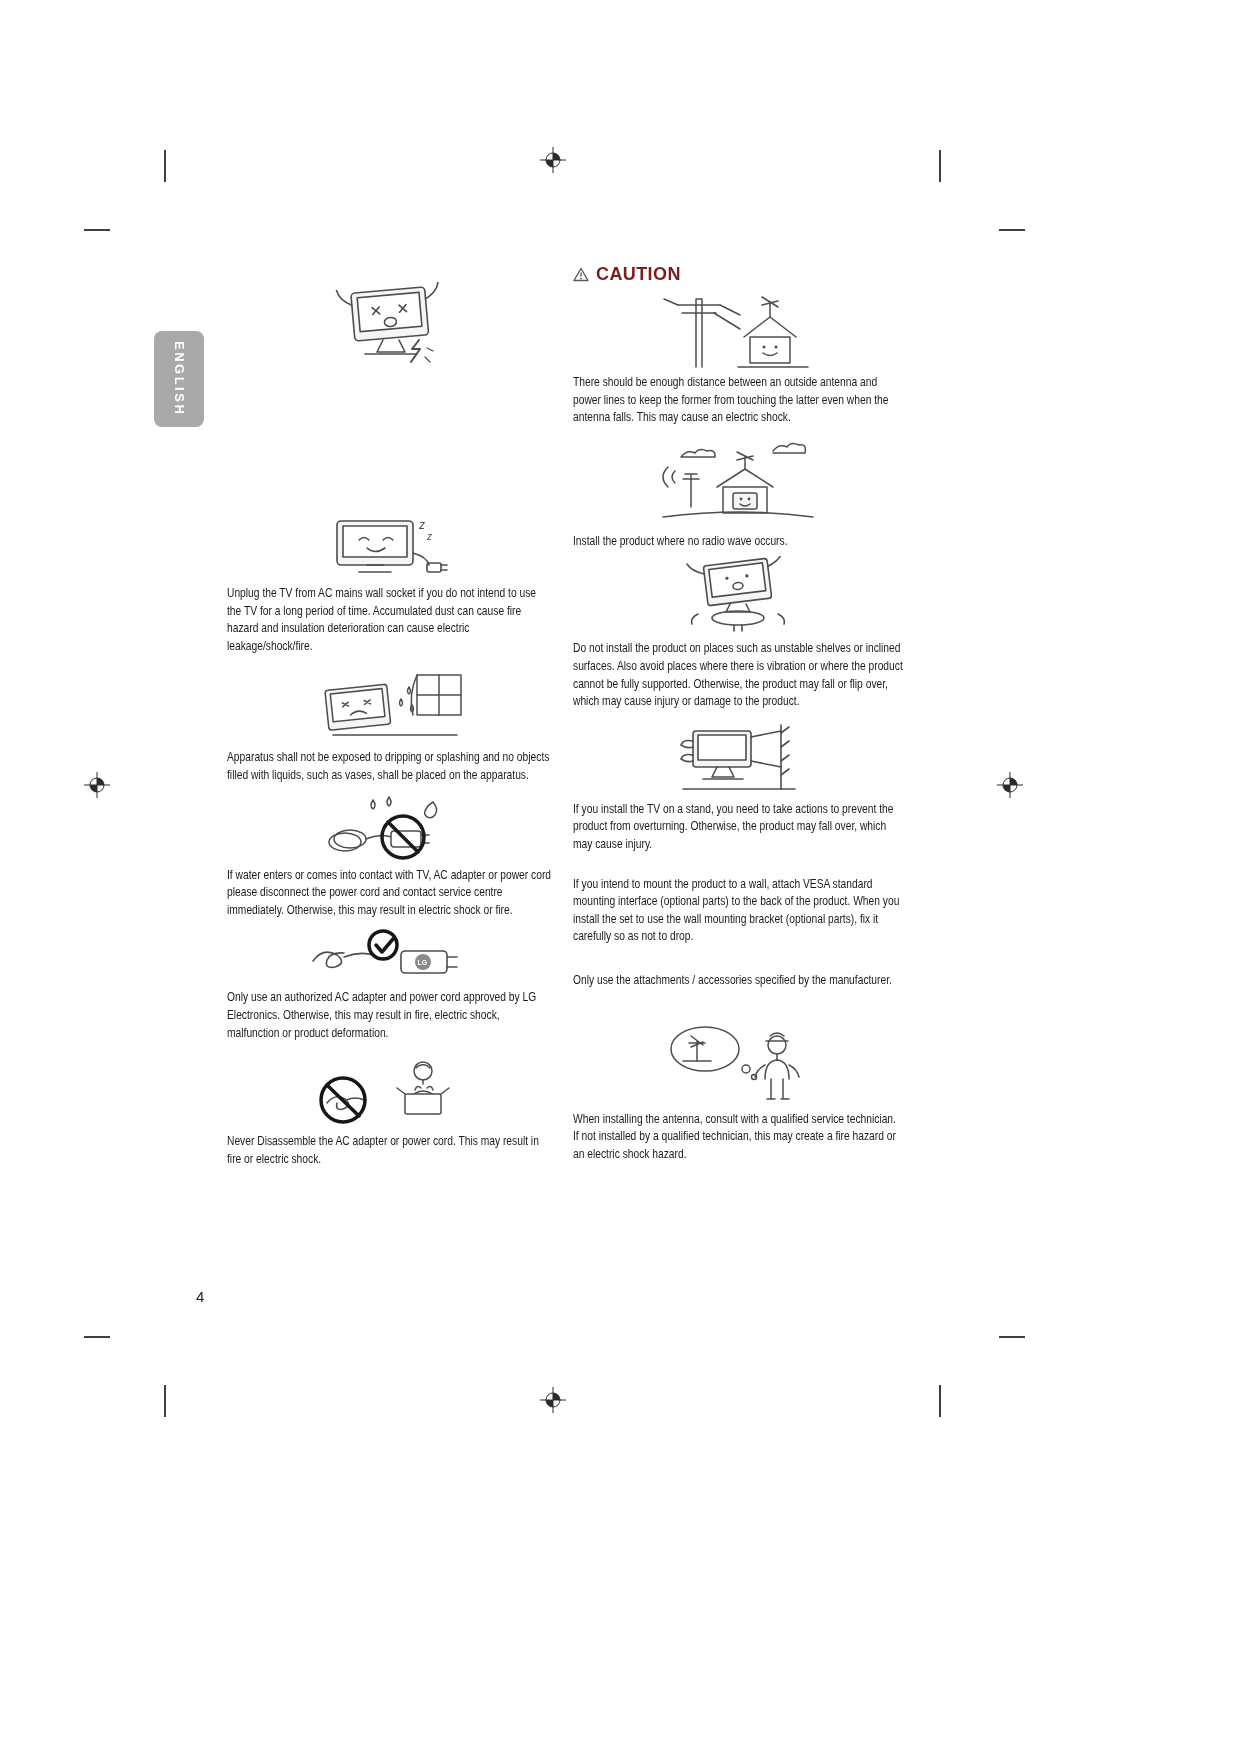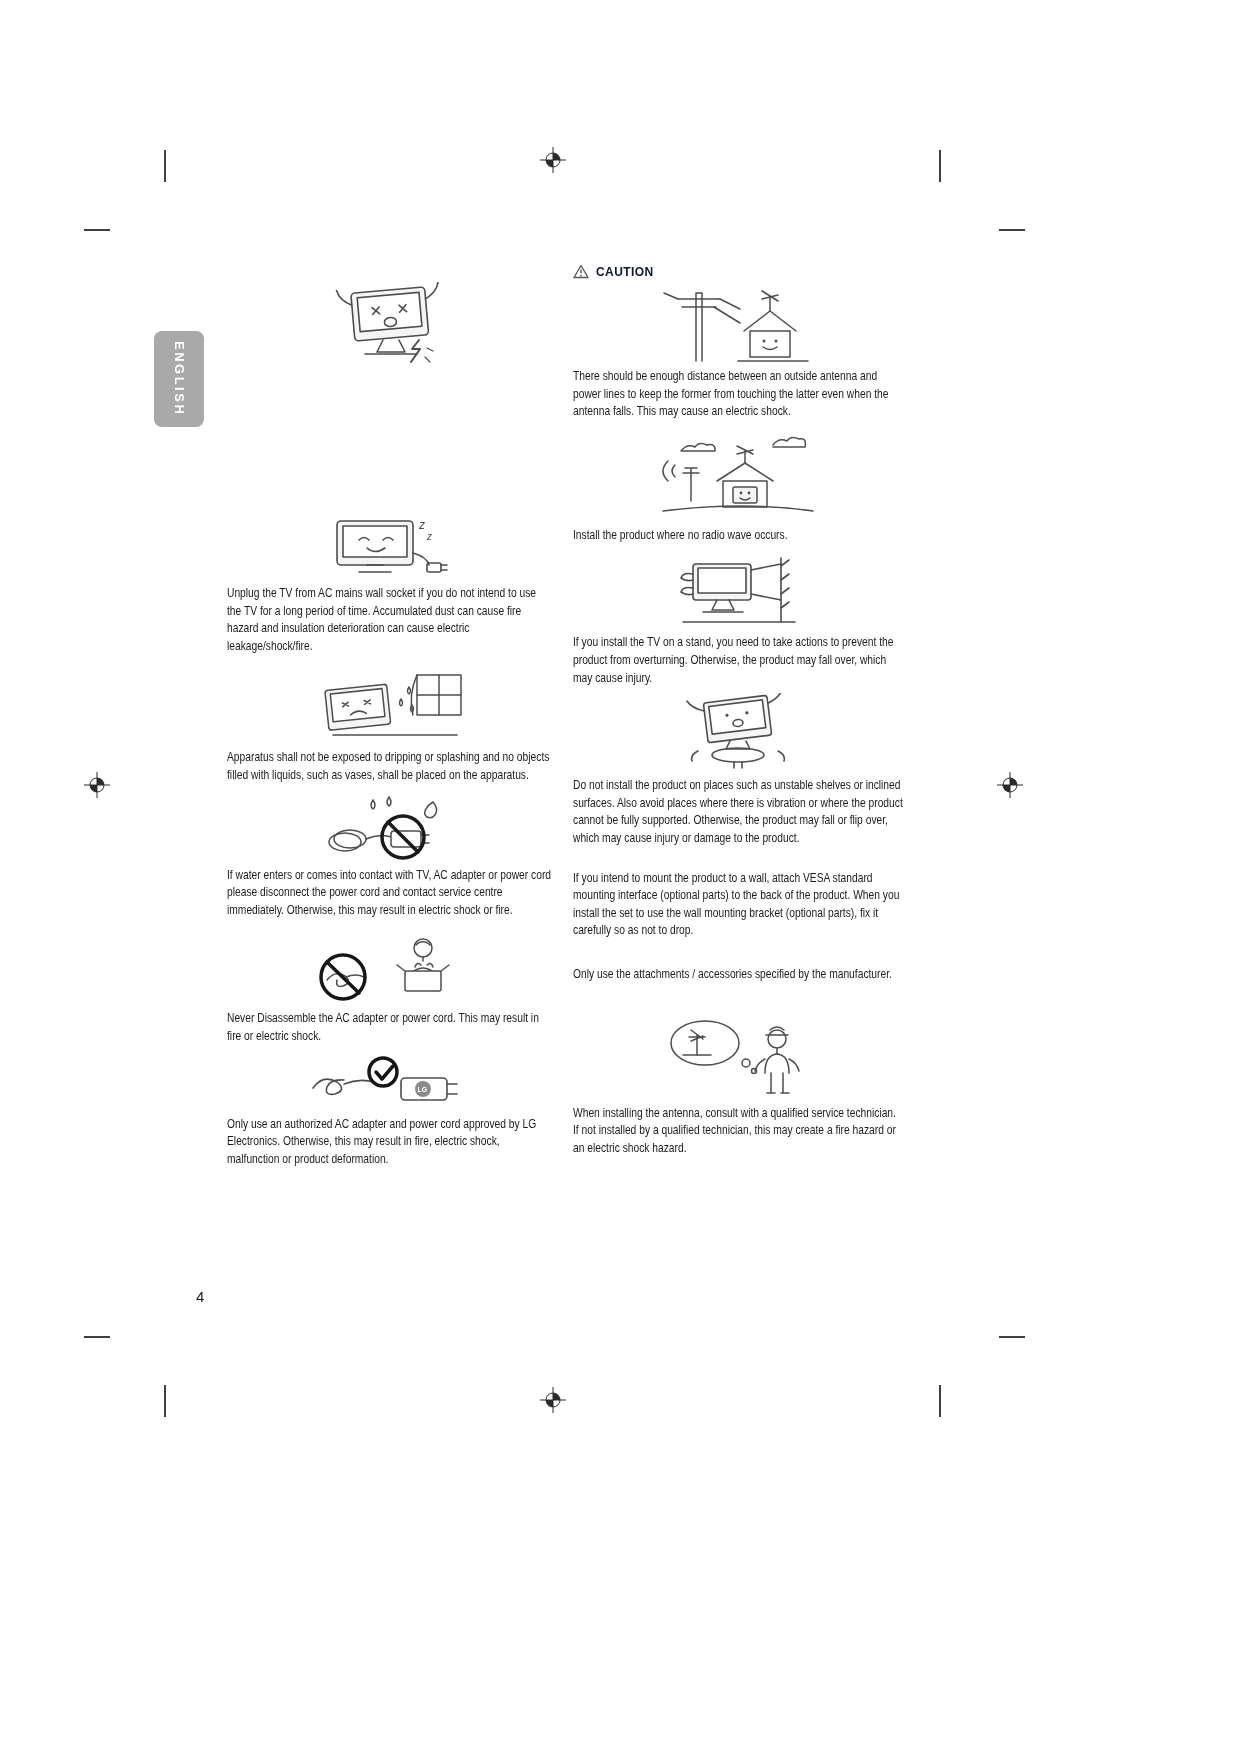--- a/index.html
+++ b/index.html
@@ -24,22 +24,22 @@
   .col-left  { left:227px; top:270px; width:326px; }
   .col-right { left:573px; top:264px; width:330px; }
 
   p.txt { font-size:12.6px; line-height:17.6px; color:#1b1b1b;
     width:400px; transform:scaleX(0.815); transform-origin:0 0; }
   .col-right p.txt { width:405px; }
 
   .illus { display:flex; justify-content:center; }
   .illus svg { display:block; }
 
-  .caution-head { display:flex; align-items:center; gap:7px; color:#0f172a;
-    font-weight:bold; font-size:12px; letter-spacing:0.4px; }
+  .caution-head { display:flex; align-items:center; gap:7px; color:#7f1d1d;
+    font-weight:bold; font-size:18px; letter-spacing:0.4px; }
 
   .pageno { position:absolute; left:196px; top:1288px; font-size:15px; color:#222; }
 </style>
 </head>
 <body>
 
 <div class="page">
 
   <div class="regmark" style="left:540px; top:147px;">
     <svg width="26" height="26" viewBox="0 0 26 26">
@@ -174,57 +174,57 @@
             <rect x="76" y="36" width="30" height="16" rx="3" fill="#fff"></rect>
             <path d="M106 40 h8 M106 48 h8"></path>
             <circle cx="88" cy="42" r="21" stroke="#1a1a1a" stroke-width="3.5"></circle>
             <path d="M73 27 L103 57" stroke="#1a1a1a" stroke-width="3.5"></path>
           </g>
         </svg>
       </div>
       <p class="txt" style="margin-top:6px">If water enters or comes into contact with TV, AC adapter or power cord please disconnect the power cord and contact service centre immediately. Otherwise, this may result in electric shock or fire.</p>
     </section>
 
+    <section style="margin-top:6px">
+      <div class="illus">
+        <svg width="170" height="58" viewBox="0 0 170 58">
+          <g fill="none" stroke="#4d4d4d" stroke-width="1.6" stroke-linecap="round" stroke-linejoin="round">
+            <path d="M8 36 q10 -14 24 -6 q10 8 -2 12 q-11 2 -8 -7 q3 -8 17 -7"></path>
+            <path d="M39 32 q15 -6 30 -2"></path>
+            <circle cx="78" cy="20" r="14" stroke="#161616" stroke-width="3.5"></circle>
+            <path d="M71 20 l6 7 l11 -13" stroke="#161616" stroke-width="3.5"></path>
+            <rect x="96" y="26" width="46" height="22" rx="4" fill="#fff"></rect>
+            <circle cx="118" cy="37" r="8" fill="#8a8a8a" stroke="none"></circle>
+            <text x="112.5" y="40" font-size="7" font-weight="bold" fill="#fff" stroke="none">LG</text>
+            <path d="M142 32 h10 M142 42 h10"></path>
+          </g>
+        </svg>
+      </div>
+      <p class="txt" style="margin-top:6px">Only use an authorized AC adapter and power cord approved by LG Electronics. Otherwise, this may result in fire, electric shock, malfunction or product deformation.</p>
+    </section>
+
     <section style="margin-top:8px">
       <div class="illus">
         <svg width="170" height="78" viewBox="0 0 170 78">
           <g fill="none" stroke="#4d4d4d" stroke-width="1.5" stroke-linecap="round" stroke-linejoin="round">
             <path d="M22 53 q8 -10 18 -4 q8 6 -2 10 q-8 2 -6 -6"></path>
             <path d="M41 50 q10 -4 18 0"></path>
             <circle cx="38" cy="50" r="22" stroke="#161616" stroke-width="3.5"></circle>
             <path d="M22 35 L54 66" stroke="#161616" stroke-width="3.5"></path>
             <circle cx="118" cy="21" r="9"></circle>
             <path d="M111 18 a9 9 0 0 1 14 0"></path>
             <path d="M118 30 v4"></path>
             <path d="M104 48 q14 -14 28 0"></path>
             <rect x="100" y="44" width="36" height="20" rx="2" fill="#fff"></rect>
             <path d="M100 44 l-8 -6 M136 44 l8 -6"></path>
             <path d="M110 40 q2 -6 6 -2 M122 38 q4 -4 6 2"></path>
           </g>
         </svg>
       </div>
       <p class="txt" style="margin-top:5px">Never Disassemble the AC adapter or power cord. This may result in fire or electric shock.</p>
-    </section>
-
-    <section style="margin-top:6px">
-      <div class="illus">
-        <svg width="170" height="58" viewBox="0 0 170 58">
-          <g fill="none" stroke="#4d4d4d" stroke-width="1.6" stroke-linecap="round" stroke-linejoin="round">
-            <path d="M8 36 q10 -14 24 -6 q10 8 -2 12 q-11 2 -8 -7 q3 -8 17 -7"></path>
-            <path d="M39 32 q15 -6 30 -2"></path>
-            <circle cx="78" cy="20" r="14" stroke="#161616" stroke-width="3.5"></circle>
-            <path d="M71 20 l6 7 l11 -13" stroke="#161616" stroke-width="3.5"></path>
-            <rect x="96" y="26" width="46" height="22" rx="4" fill="#fff"></rect>
-            <circle cx="118" cy="37" r="8" fill="#8a8a8a" stroke="none"></circle>
-            <text x="112.5" y="40" font-size="7" font-weight="bold" fill="#fff" stroke="none">LG</text>
-            <path d="M142 32 h10 M142 42 h10"></path>
-          </g>
-        </svg>
-      </div>
-      <p class="txt" style="margin-top:6px">Only use an authorized AC adapter and power cord approved by LG Electronics. Otherwise, this may result in fire, electric shock, malfunction or product deformation.</p>
     </section>
 
   </div>
 
   <div class="col col-right">
 
     <div class="caution-head">
       <svg width="16" height="15" viewBox="0 0 16 15">
         <path d="M8 1.5 L15 13.5 H1 Z" fill="none" stroke="#58595b" stroke-width="1.4" stroke-linejoin="round"></path>
         <path d="M8 5.5 v4" stroke="#58595b" stroke-width="1.4"></path>
@@ -268,38 +268,20 @@
             <circle cx="96" cy="58" r="1.4" fill="#4d4d4d" stroke="none"></circle>
             <path d="M87 63 q5 4 10 0"></path>
             <path d="M92 28 v-13 M84 11 l16 8 M84 19 l16 -4"></path>
             <path d="M10 76 q80 -10 150 0"></path>
           </g>
         </svg>
       </div>
       <p class="txt" style="margin-top:4px">Install the product where no radio wave occurs.</p>
     </section>
 
-    <section style="margin-top:10px">
-      <div class="illus">
-        <svg width="150" height="76" viewBox="0 0 150 76">
-          <g fill="none" stroke="#4d4d4d" stroke-width="1.6" stroke-linecap="round" stroke-linejoin="round">
-            <path d="M118 4 v64"></path>
-            <path d="M118 12 l8 -6 M118 26 l8 -6 M118 40 l8 -6 M118 54 l8 -6"></path>
-            <rect x="30" y="10" width="58" height="36" rx="3" fill="#f5f5f5"></rect>
-            <rect x="35" y="14" width="48" height="25" fill="#fff"></rect>
-            <path d="M88 16 L118 10 M88 40 L118 46"></path>
-            <path d="M30 20 q-10 -2 -12 4 q6 4 12 2 M30 34 q-10 -2 -12 4 q6 4 12 2"></path>
-            <path d="M54 46 l-5 10 h22 l-5 -10 M40 58 h40"></path>
-            <path d="M20 68 h112"></path>
-          </g>
-        </svg>
-      </div>
-      <p class="txt" style="margin-top:4px">If you install the TV on a stand, you need to take actions to prevent the product from overturning. Otherwise, the product may fall over, which may cause injury.</p>
-    </section>
-
     <section style="margin-top:6px">
       <div class="illus">
         <svg width="160" height="80" viewBox="0 0 160 80">
           <g fill="none" stroke="#4d4d4d" stroke-width="1.6" stroke-linecap="round" stroke-linejoin="round">
             <g transform="rotate(-7 80 30)">
               <rect x="48" y="6" width="64" height="40" rx="3" fill="#f5f5f5"></rect>
               <rect x="53" y="10" width="54" height="28" fill="#fff"></rect>
               <circle cx="70" cy="21" r="1.6" fill="#4d4d4d" stroke="none"></circle>
               <circle cx="90" cy="21" r="1.6" fill="#4d4d4d" stroke="none"></circle>
               <ellipse cx="80" cy="30" rx="5" ry="3.5"></ellipse>
@@ -308,20 +290,38 @@
             <path d="M72 48 l-4 8 h24 l-4 -8"></path>
             <ellipse cx="80" cy="62" rx="26" ry="7"></ellipse>
             <path d="M76 69 v6 M84 69 v6"></path>
             <path d="M40 58 q-8 4 -6 10 M120 58 q8 4 6 10"></path>
           </g>
         </svg>
       </div>
       <p class="txt" style="margin-top:4px">Do not install the product on places such as unstable shelves or inclined surfaces. Also avoid places where there is vibration or where the product cannot be fully supported. Otherwise, the product may fall or flip over, which may cause injury or damage to the product.</p>
     </section>
 
+    <section style="margin-top:10px">
+      <div class="illus">
+        <svg width="150" height="76" viewBox="0 0 150 76">
+          <g fill="none" stroke="#4d4d4d" stroke-width="1.6" stroke-linecap="round" stroke-linejoin="round">
+            <path d="M118 4 v64"></path>
+            <path d="M118 12 l8 -6 M118 26 l8 -6 M118 40 l8 -6 M118 54 l8 -6"></path>
+            <rect x="30" y="10" width="58" height="36" rx="3" fill="#f5f5f5"></rect>
+            <rect x="35" y="14" width="48" height="25" fill="#fff"></rect>
+            <path d="M88 16 L118 10 M88 40 L118 46"></path>
+            <path d="M30 20 q-10 -2 -12 4 q6 4 12 2 M30 34 q-10 -2 -12 4 q6 4 12 2"></path>
+            <path d="M54 46 l-5 10 h22 l-5 -10 M40 58 h40"></path>
+            <path d="M20 68 h112"></path>
+          </g>
+        </svg>
+      </div>
+      <p class="txt" style="margin-top:4px">If you install the TV on a stand, you need to take actions to prevent the product from overturning. Otherwise, the product may fall over, which may cause injury.</p>
+    </section>
+
     <section>
       <p class="txt" style="margin-top:22px">If you intend to mount the product to a wall, attach VESA standard mounting interface (optional parts) to the back of the product. When you install the set to use the wall mounting bracket (optional parts), fix it carefully so as not to drop.</p>
     </section>
 
     <section>
       <p class="txt" style="margin-top:26px">Only use the attachments / accessories specified by the manufacturer.</p>
     </section>
 
     <section style="margin-top:29px">
       <div class="illus">

